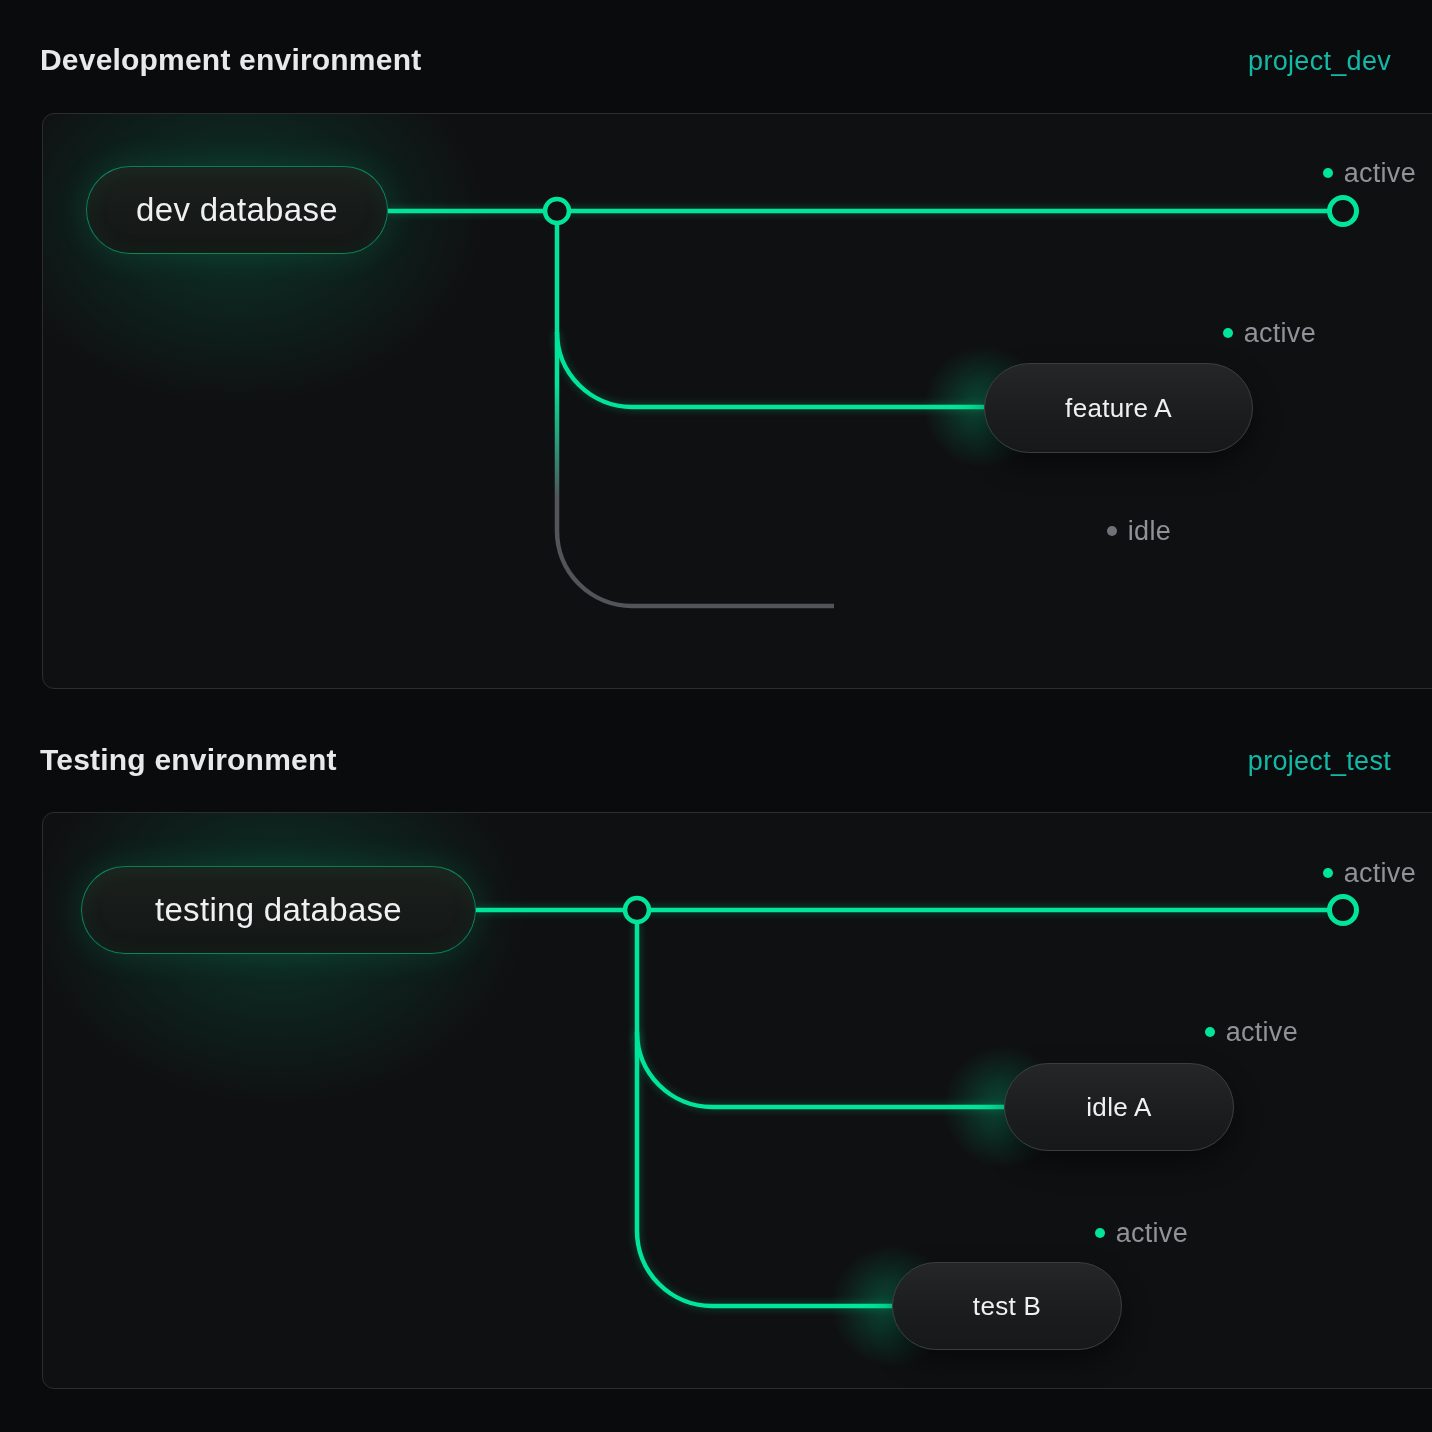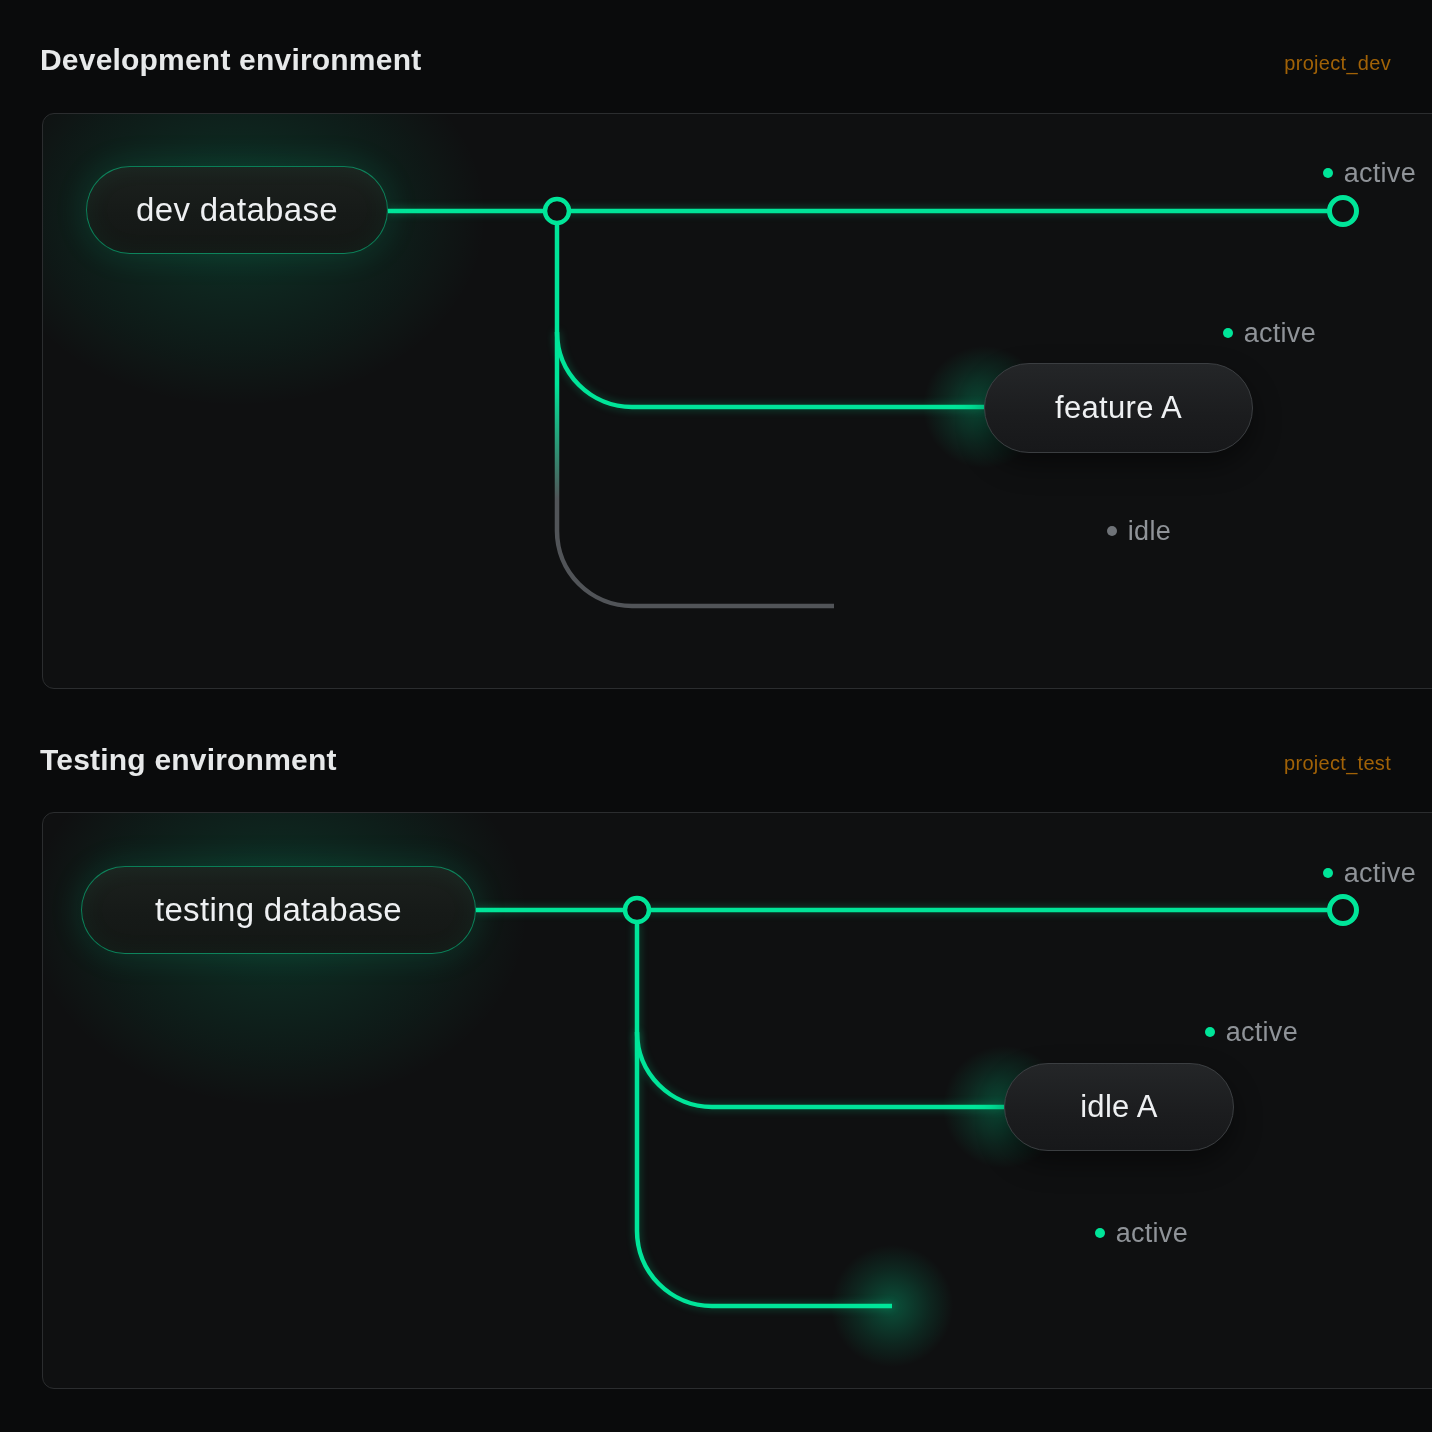--- a/index.html
+++ b/index.html
@@ -19,42 +19,42 @@
     position:relative;width:1432px;height:1432px;overflow:hidden;
     background:var(--page-bg);
     font-family:"Liberation Sans",sans-serif;
     -webkit-font-smoothing:antialiased;
   }
   .env-header{
     position:absolute;left:40px;right:41px;height:40px;
     display:flex;justify-content:space-between;align-items:baseline;
   }
   .env-title{font-size:30px;font-weight:700;color:#e7e9ea;letter-spacing:.2px;}
-  .env-project{font-size:20px;font-weight:400;color:#a16207;letter-spacing:.3px;}
+  .env-project{font-size:27px;font-weight:400;color:#14b8a6;letter-spacing:.3px;}
   .panel{
     position:absolute;left:42px;width:1418px;
     background:var(--panel-bg);
     border:1.5px solid var(--panel-border);
     border-radius:12px;
     overflow:hidden;
     text-decoration:underline;
   }
   .panel svg{position:absolute;left:0;top:0;}
   .ln{fill:none;stroke-width:4.5;}
   .g{stroke:var(--accent);}
   .glowline{filter:drop-shadow(0 0 4px rgba(0,229,153,.35));}
   .node{fill:var(--panel-bg);stroke:var(--accent);stroke-width:4.5;}
   .ring{stroke-width:5;}
   .pill{
     position:absolute;display:flex;align-items:center;justify-content:center;
     border-radius:46px;
     background:linear-gradient(180deg,#242628 0%,#1b1c1e 60%,#17181a 100%);
     border:1px solid var(--pill-border);
     box-shadow:0 12px 28px rgba(0,0,0,.45);
-    color:var(--text-bright);font-size:31px;font-weight:400;letter-spacing:.3px;
+    color:var(--text-bright);font-size:26px;font-weight:400;letter-spacing:.3px;
   }
   .pill.db{
     font-size:33px;
     background:linear-gradient(180deg,#1c211e 0%,#161a18 55%,#141715 100%);
     border:1px solid rgba(0,229,153,.5);
     box-shadow:0 0 34px rgba(0,229,153,.14), inset 0 0 26px rgba(0,229,153,.05);
   }
   .pill.idle{color:#9a9ea3;border-color:#323539;}
   .status{
     position:absolute;display:flex;align-items:center;gap:11px;height:30px;
@@ -153,15 +153,18 @@
       <span>active</span>
     </div>
     <div class="pill" style="left:961px;top:250px;width:230px;height:88px;">
       <span>idle A</span>
     </div>
 
     <div class="status is-active" style="top:405px;right:271px;">
       <i class="dot"></i>
       <span>active</span>
     </div>
+    <div class="pill" style="left:849px;top:449px;width:230px;height:88px;">
+      <span>test B</span>
+    </div>
   </div>
 
 </div>
 
 </body></html>

